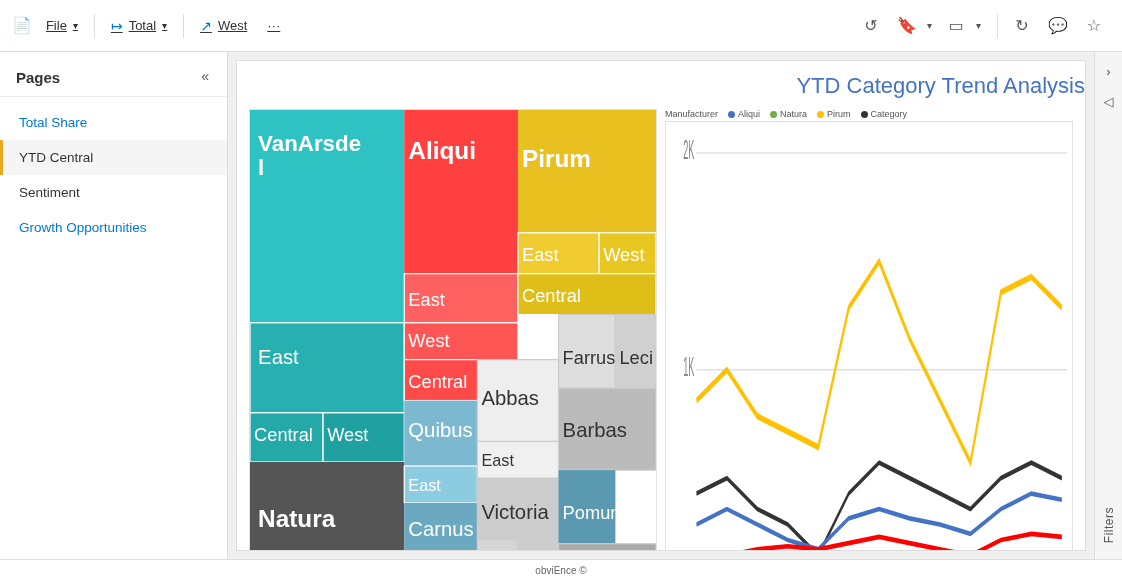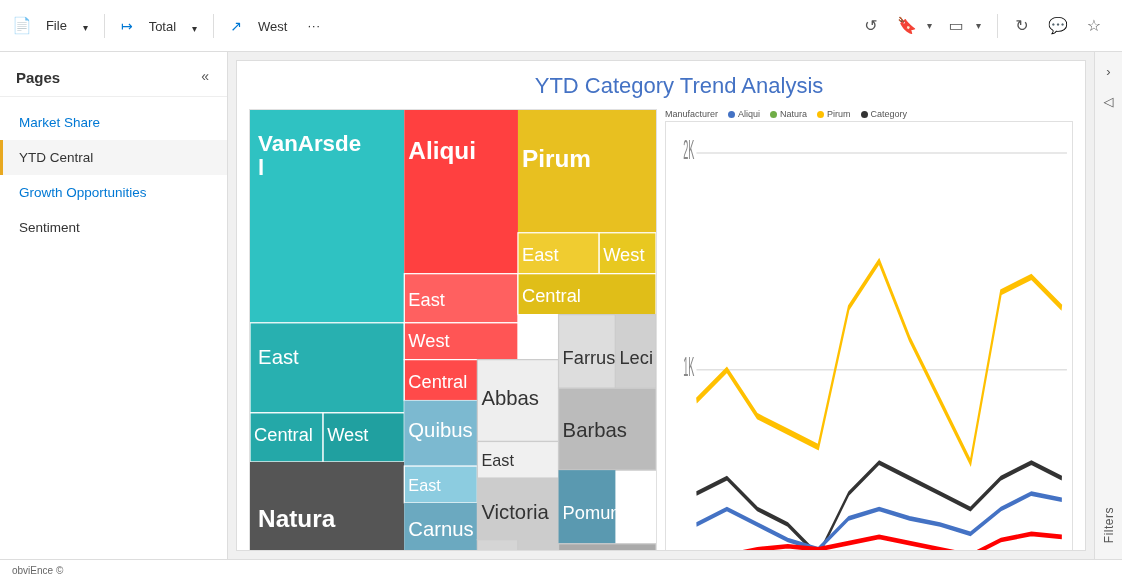--- a/index.html
+++ b/index.html
@@ -10,24 +10,24 @@
       height: 52px;
       background: #fff;
       border-bottom: 1px solid #ddd;
       display: flex;
       align-items: center;
       padding: 0 12px;
       gap: 4px;
       flex-shrink: 0;
     }
     .toolbar-btn {
-      display: flex; align-items: flex-end; gap: 16px;
+      display: flex; align-items: center; gap: 6px;
       padding: 4px 8px; border-radius: 3px; cursor: pointer;
       font-size: 13px; color: #333;
-      border: none; background: none;
+      border: none; background: none; text-decoration: underline;
     }
     .toolbar-sep { width: 1px; height: 24px; background: #ddd; margin: 0 4px; }
     .toolbar-spacer { flex: 1; }
     .toolbar-icon-btn {
       width: 32px; height: 32px; display: flex; align-items: center; justify-content: center;
       border-radius: 3px; cursor: pointer; font-size: 16px; color: #555;
       border: none; background: none;
     }
 
     
@@ -103,24 +103,24 @@
       margin: 8px;
       border: 1px solid #ddd;
       overflow: hidden;
       position: relative;
       display: flex;
       flex-direction: column;
     }
 
     
     .page-title {
-      text-align: center;
+      text-align: right;
       font-size: 22px;
       color: #4472C4;
-      padding: 12px 8px 6px 0;
+      padding: 12px 0 6px 0;
       font-weight: 400;
       margin-left: 44px;
     }
 
     
     .charts-grid {
       display: grid;
       grid-template-columns: 1fr 1fr;
       grid-template-rows: 1fr 1fr;
       gap: 0;
@@ -199,21 +199,21 @@
       letter-spacing: 0.5px;
     }
 
     
     .bottom-bar {
       height: 22px;
       background: #fff;
       border-top: 1px solid #ddd;
       display: flex;
       align-items: center;
-      justify-content: flex-start;
+      justify-content: center;
       padding: 1px 12px;
       font-size: 10px;
       color: #666;
       flex-shrink: 0;
     }
 
     
     svg { overflow: visible; }
   </style>
 </head>
@@ -267,30 +267,30 @@
 
   <div class="sidebar">
     <div class="sidebar-header">
       <span class="sidebar-title">Pages</span>
       <button class="sidebar-collapse-btn">
         <span>«</span>
       </button>
     </div>
     <div class="sidebar-items">
       <div class="sidebar-item link-style">
-        <span>Market Share</span>
+        <span>Total Share</span>
       </div>
       <div class="sidebar-item active">
         <span>YTD Central</span>
       </div>
+      <div class="sidebar-item">
+        <span>Sentiment</span>
+      </div>
       <div class="sidebar-item growth">
         <span>Growth Opportunities</span>
-      </div>
-      <div class="sidebar-item">
-        <span>Sentiment</span>
       </div>
     </div>
   </div>
 
   <div class="canvas-area">
     <div class="report-page">
 
       <div class="page-title">YTD Category Trend Analysis</div>
 
       <div class="charts-grid">

